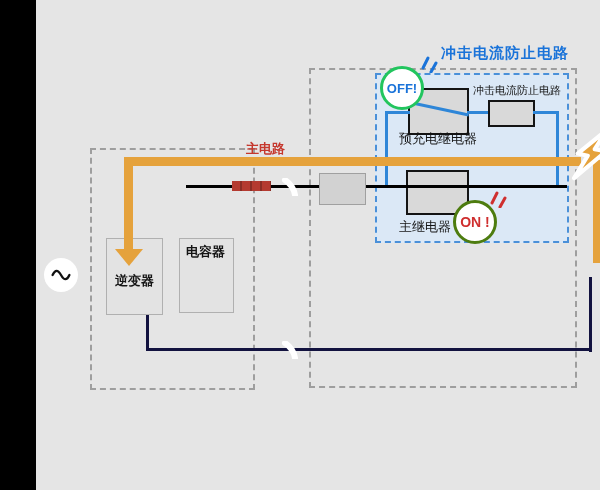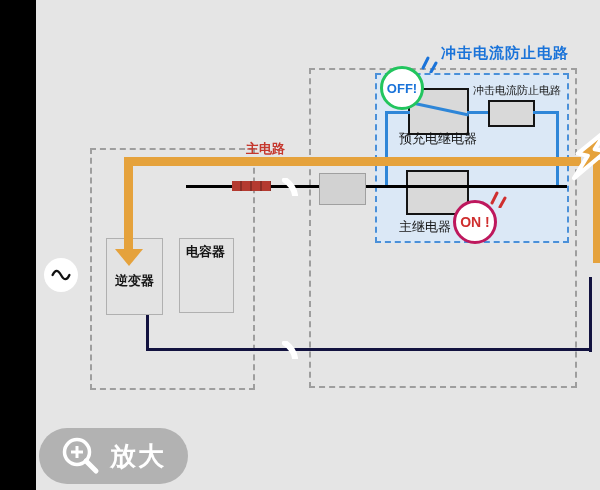--- a/index.html
+++ b/index.html
@@ -43,21 +43,21 @@
   #cf-vl{left:88px;top:157px;width:9px;height:93px;}
   #cf-arrow{left:79px;top:249px;width:0;height:0;border-left:14px solid transparent;
             border-right:14px solid transparent;border-top:17px solid #e5a23c;background:none;z-index:6;}
   #cf-vr{left:557px;top:160px;width:10px;height:103px;}
   #bolt{left:534px;top:124px;z-index:7;}
 
   
   .badge{width:38px;height:38px;border-radius:50%;background:#fff;display:flex;align-items:center;
          justify-content:center;font-weight:bold;z-index:7;}
   #off-badge{left:344px;top:66px;border:3px solid #22c55e;color:#1a73d9;font-size:13px;}
-  #on-badge{left:417px;top:200px;border:3px solid #be185d;color:#cf2f2f;font-size:14px;}
+  #on-badge{left:417px;top:200px;border:3px solid #4d7c0f;color:#cf2f2f;font-size:14px;}
   #off-marks{left:384px;top:55px;z-index:7;}
   #on-marks{left:453px;top:190px;z-index:7;}
 
   
   .lbl{color:#141414;z-index:7;white-space:nowrap;}
   #resistor-label{left:437px;top:83px;font-size:11px;}
   #precharge-label{left:363px;top:130px;font-size:13px;}
   #mainrelay-label{left:363px;top:218px;font-size:13px;}
   #maincircuit-label{left:210px;top:140px;font-size:13px;font-weight:bold;color:#c5372d;}
 
@@ -152,23 +152,14 @@
     </svg>
   </div>
 
   <div class="abs comp" id="inverter-box">
     <span id="inverter-label">逆变器</span>
   </div>
   <div class="abs comp" id="capacitor-box">
     <div id="capacitor-title">电容器</div>
   </div>
 
-  <button class="abs" id="zoom-btn">
-    <svg width="40" height="40" viewBox="0 0 40 40">
-      <circle cx="16" cy="16" r="12.5" stroke="#fff" stroke-width="3.5" fill="none"></circle>
-      <line x1="16" y1="10" x2="16" y2="22" stroke="#fff" stroke-width="3"></line>
-      <line x1="10" y1="16" x2="22" y2="16" stroke="#fff" stroke-width="3"></line>
-      <line x1="25" y1="25" x2="35" y2="35" stroke="#fff" stroke-width="5" stroke-linecap="round"></line>
-    </svg>
-    <span id="zoom-label">放大</span>
-  </button>
 
 </div>
 
 </body></html>

